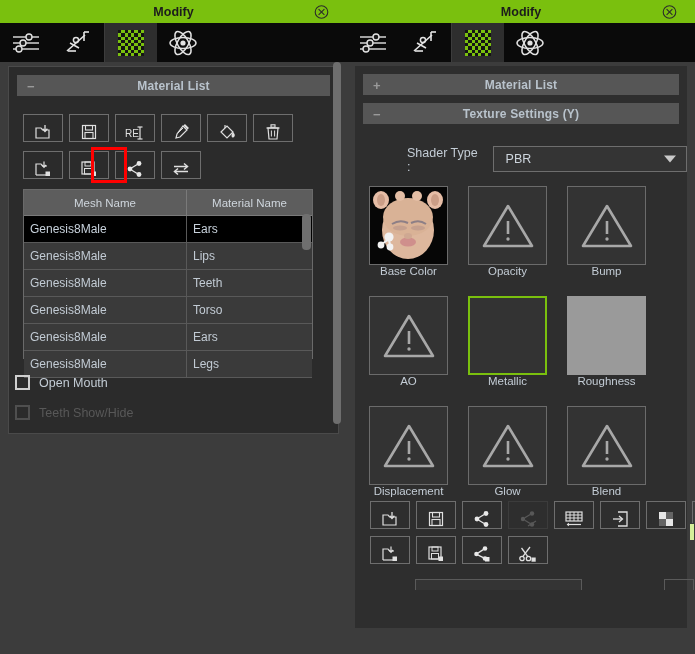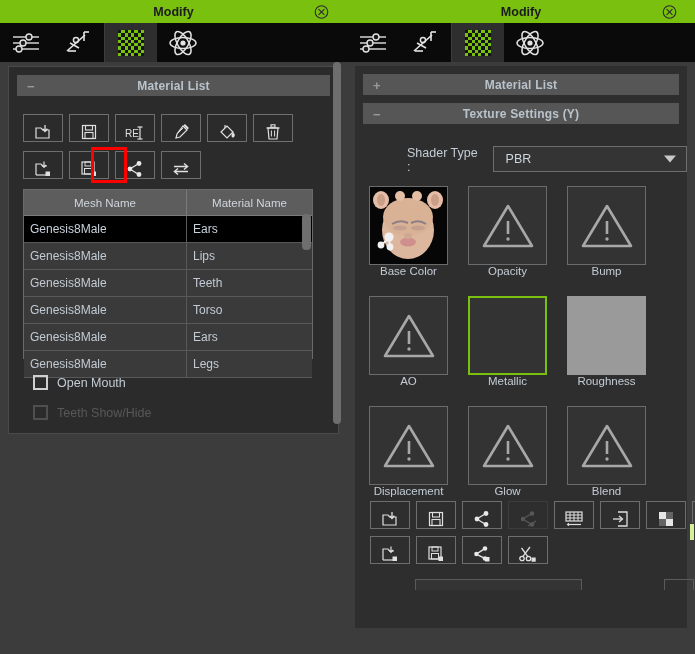--- a/index.html
+++ b/index.html
@@ -76,21 +76,21 @@
   table.mat th:last-child{border-right:none;}
   table.mat td{
     height:24px;color:#c2cbd4;font-size:12px;padding-left:6px;
     border-right:1px solid #595959;border-bottom:1px solid #595959;
     background:#3a3a3a;white-space:nowrap;overflow:hidden;
   }
   table.mat td:last-child{border-right:none;}
   table.mat tr.sel td{background:#000000;color:#c8d2dc;}
   .tblscroll{position:absolute;right:1px;top:24px;width:9px;height:36px;background:#6f6f6f;border-radius:4px;}
 
-  .chk{display:flex;align-items:center;gap:9px;position:absolute;left:24px;}
+  .chk{display:flex;align-items:center;gap:9px;position:absolute;left:6px;}
   .chkbox{width:15px;height:15px;border:2px solid #cfcfcf;box-sizing:border-box;background:transparent;}
   .chk.dis .chkbox{border-color:#4f4f4f;}
   .chk .lbl{font-size:12.5px;color:#c3ccd5;}
   .chk.dis .lbl{color:#585858;}
 
   
   .pscroll{position:absolute;width:8px;border-radius:4px;background:#6e6e6e;}
 
   
   .shaderrow{position:absolute;left:8px;top:80px;display:flex;align-items:flex-start;gap:10px;margin-left:44px;}

